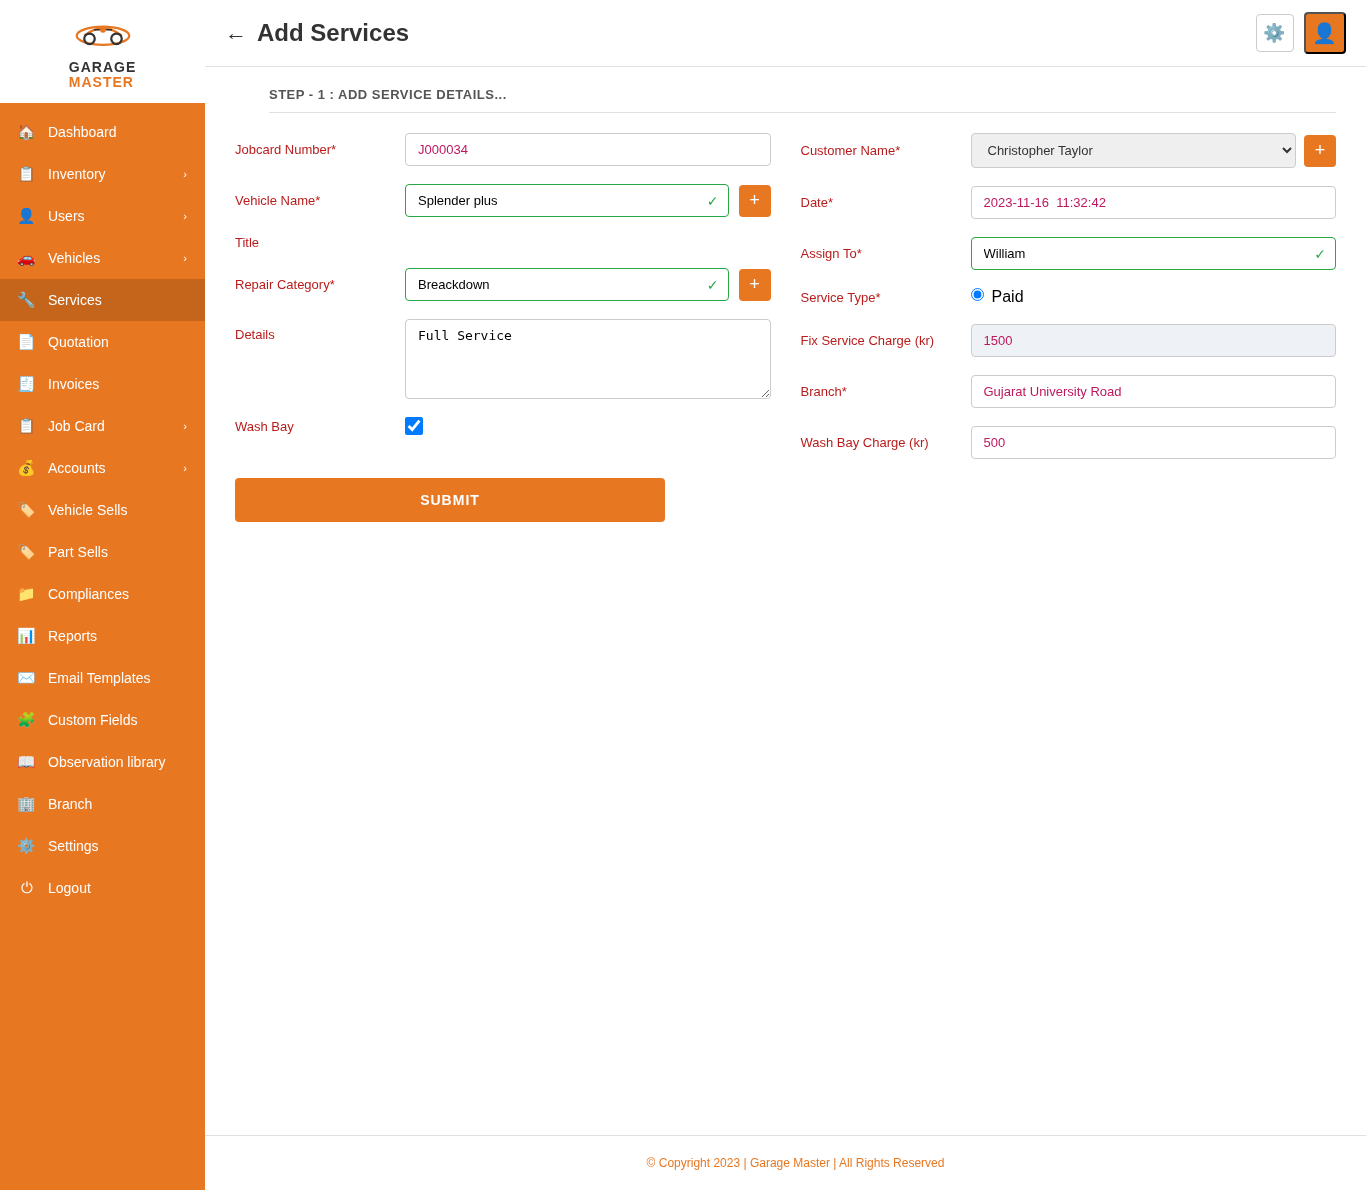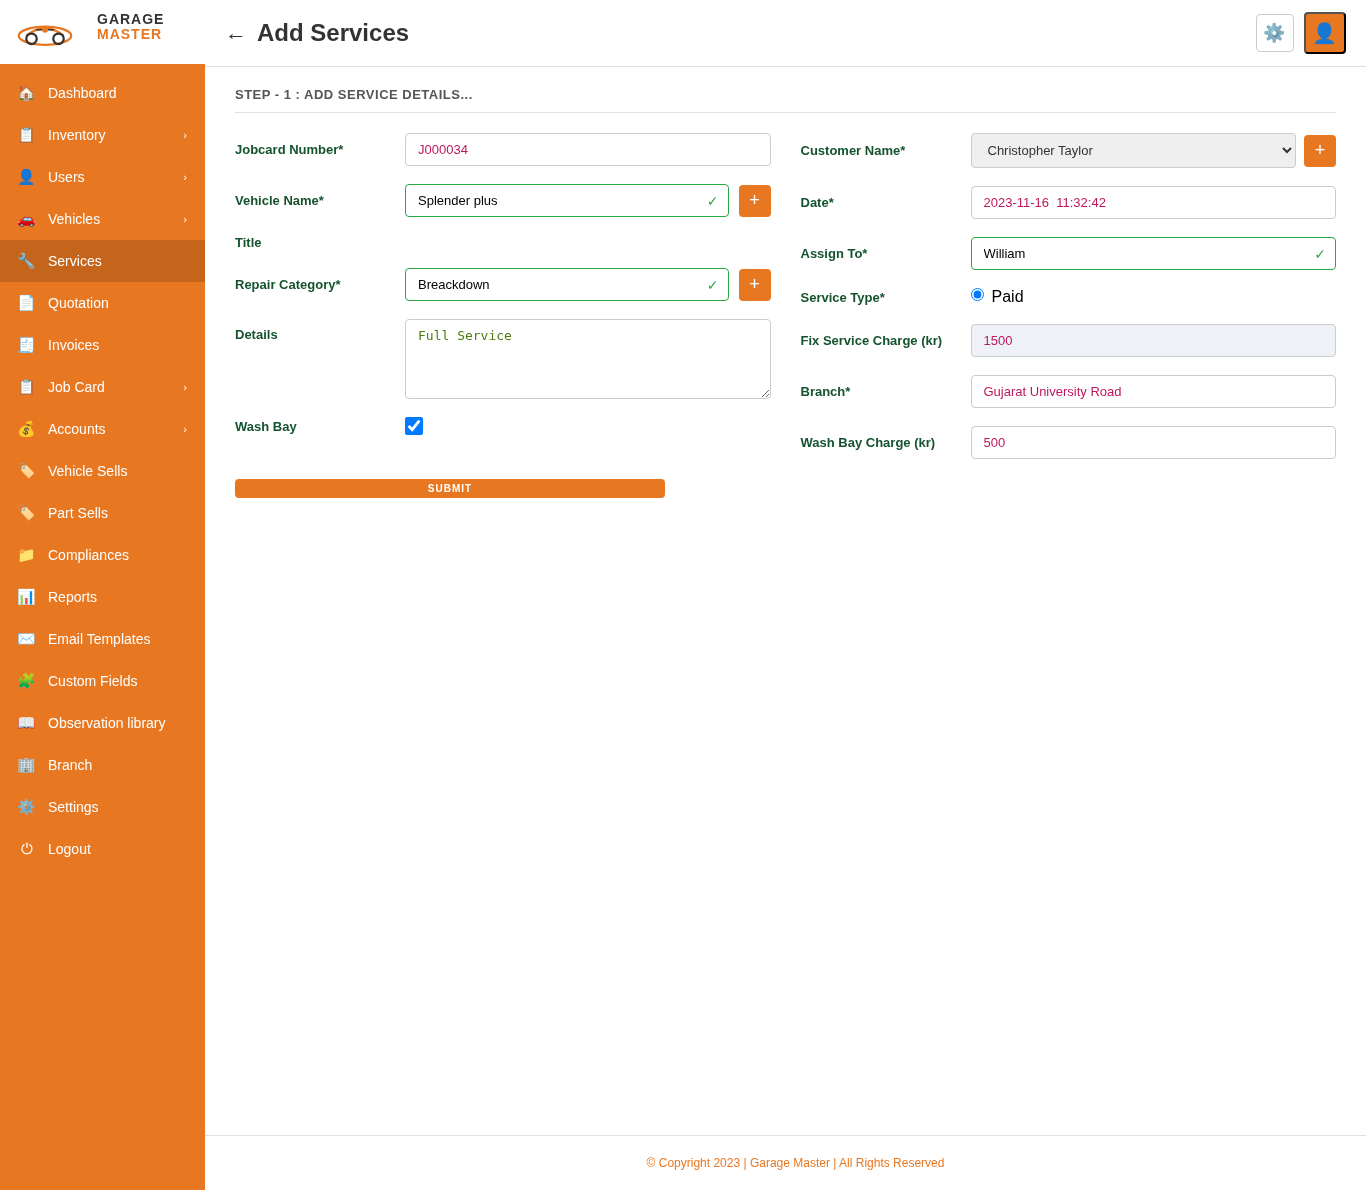--- a/index.html
+++ b/index.html
@@ -11,22 +11,23 @@
       background: #e87722;
       min-height: 1190px;
       display: flex;
       flex-direction: column;
       flex-shrink: 0;
     }
     .sidebar-logo {
       background: white;
       padding: 12px 15px;
       display: flex;
-      align-items: flex-start;
-      gap: 22px;
+      align-items: center;
+      gap: 8px;
+      flex-direction: column;
     }
     .logo-icon {
       width: 60px;
       height: 40px;
     }
     .logo-text {
       display: flex;
       flex-direction: column;
       line-height: 1.1;
     }
@@ -135,39 +136,39 @@
       flex: 1;
     }
     .step-header {
       font-size: 13px;
       font-weight: 700;
       color: #555;
       letter-spacing: 0.5px;
       margin-bottom: 20px;
       padding-bottom: 10px;
       border-bottom: 1px solid #e0e0e0;
+      margin-left: 34px;
     }
 
     
     .form-grid {
       display: grid;
       grid-template-columns: 1fr 1fr;
       gap: 18px 30px;
     }
     .form-row {
       display: flex;
       align-items: center;
       gap: 10px;
     }
     .form-label {
       font-size: 13px;
-      color: #14532d;
+      color: #b91c1c;
       min-width: 160px;
       flex-shrink: 0;
-      font-weight: bold;
     }
     .form-input {
       flex: 1;
       padding: 8px 12px;
       border: 1px solid #ccc;
       border-radius: 4px;
       font-size: 13px;
       outline: none;
       color: #be185d;
     }
@@ -224,21 +225,21 @@
       outline: none;
       color: #333;
     }
     .textarea-input {
       flex: 1;
       padding: 8px 12px;
       border: 1px solid #ccc;
       border-radius: 4px;
       font-size: 13px;
       outline: none;
-      color: #4d7c0f;
+      color: #000000;
       resize: vertical;
       min-height: 80px;
     }
     .radio-group {
       display: flex;
       align-items: flex-start;
       gap: 8px;
       flex: 1;
     }
     .radio-group input { accent-color: #007bff; }
@@ -261,22 +262,22 @@
     }
 
     .submit-row {
       margin-top: 25px;
     }
     .submit-btn {
       background: #e87722;
       color: white;
       border: none;
       border-radius: 4px;
-      padding: 4px 80px;
-      font-size: 10px;
+      padding: 14px 80px;
+      font-size: 14px;
       font-weight: 700;
       letter-spacing: 1px;
       cursor: pointer;
       min-width: 430px;
     }
 
     .footer {
       text-align: center;
       padding: 20px;
       font-size: 12px;

